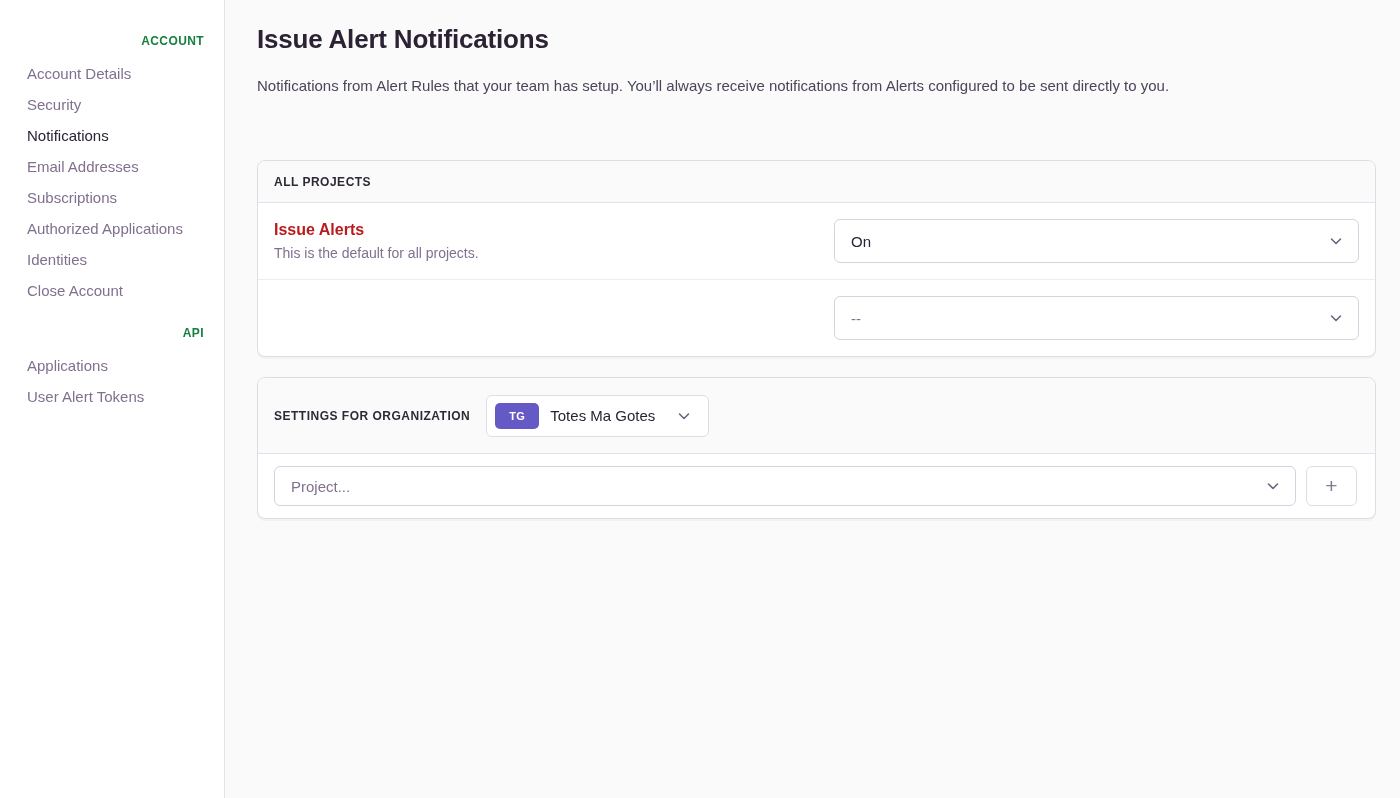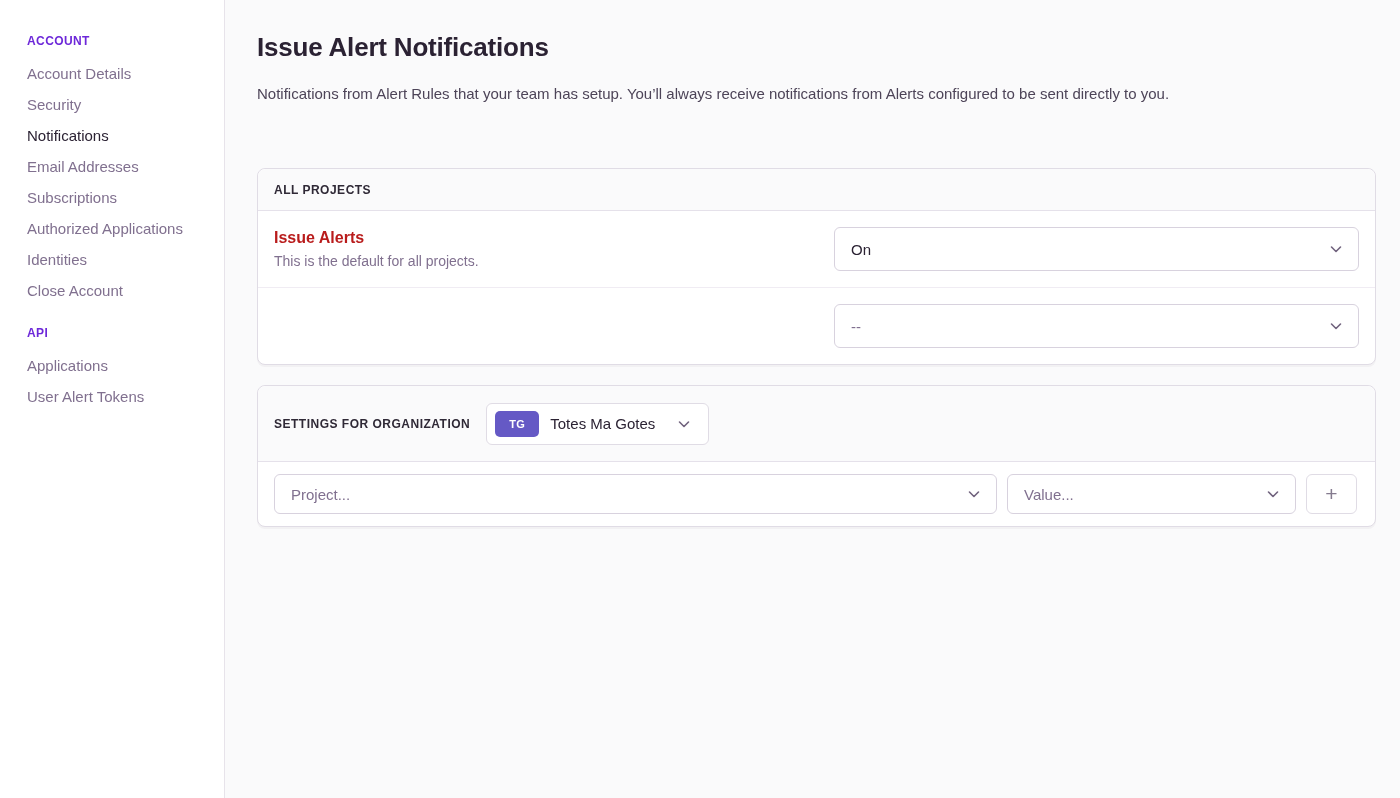--- a/index.html
+++ b/index.html
@@ -18,23 +18,24 @@
     min-width: 225px;
     background: #ffffff;
     border-right: 1px solid #e7e3ea;
     padding: 34px 20px 20px 27px;
   }
   .nav-section { margin-bottom: 26px; }
   .nav-header {
     font-size: 12px;
     font-weight: bold;
     letter-spacing: 0.4px;
-    color: #6d28d9;
+    color: #15803d;
     text-transform: uppercase;
     margin-bottom: 16px;
+    text-align: right;
   }
   .nav-item {
     display: block;
     font-size: 15px;
     color: #80708f;
     text-decoration: none;
     margin-bottom: 12px;
     line-height: 19px;
     cursor: pointer;
   }
@@ -45,21 +46,20 @@
     flex: 1;
     padding: 24px 24px 0 32px;
     overflow: hidden;
   }
   .page-title {
     font-size: 26px;
     font-weight: bold;
     color: #2b2233;
     margin-bottom: 20px;
     letter-spacing: -0.2px;
-    margin-top: 8px;
   }
   .page-description {
     font-size: 15px;
     color: #4d4458;
     line-height: 21px;
     margin-bottom: 64px;
   }
 
   
   .panel {
@@ -269,26 +269,18 @@
 
     <div class="org-panel-body">
       <div class="select project-select">
         <span class="select-value muted">Project...</span>
         <span class="chevron">
           <svg width="16" height="16" viewBox="0 0 16 16">
               <polyline points="3.5,6 8,10.5 12.5,6" fill="none" stroke="#71637e" stroke-width="1.6" stroke-linecap="round" stroke-linejoin="round"></polyline>
             </svg>
         </span>
       </div>
-      <div class="select value-select">
-        <span class="select-value muted">Value...</span>
-        <span class="chevron">
-          <svg width="16" height="16" viewBox="0 0 16 16">
-              <polyline points="3.5,6 8,10.5 12.5,6" fill="none" stroke="#71637e" stroke-width="1.6" stroke-linecap="round" stroke-linejoin="round"></polyline>
-            </svg>
-        </span>
-      </div>
       <button class="add-button">
         <span>+</span>
       </button>
     </div>
   </section>
 </main>
 
 </body></html>

